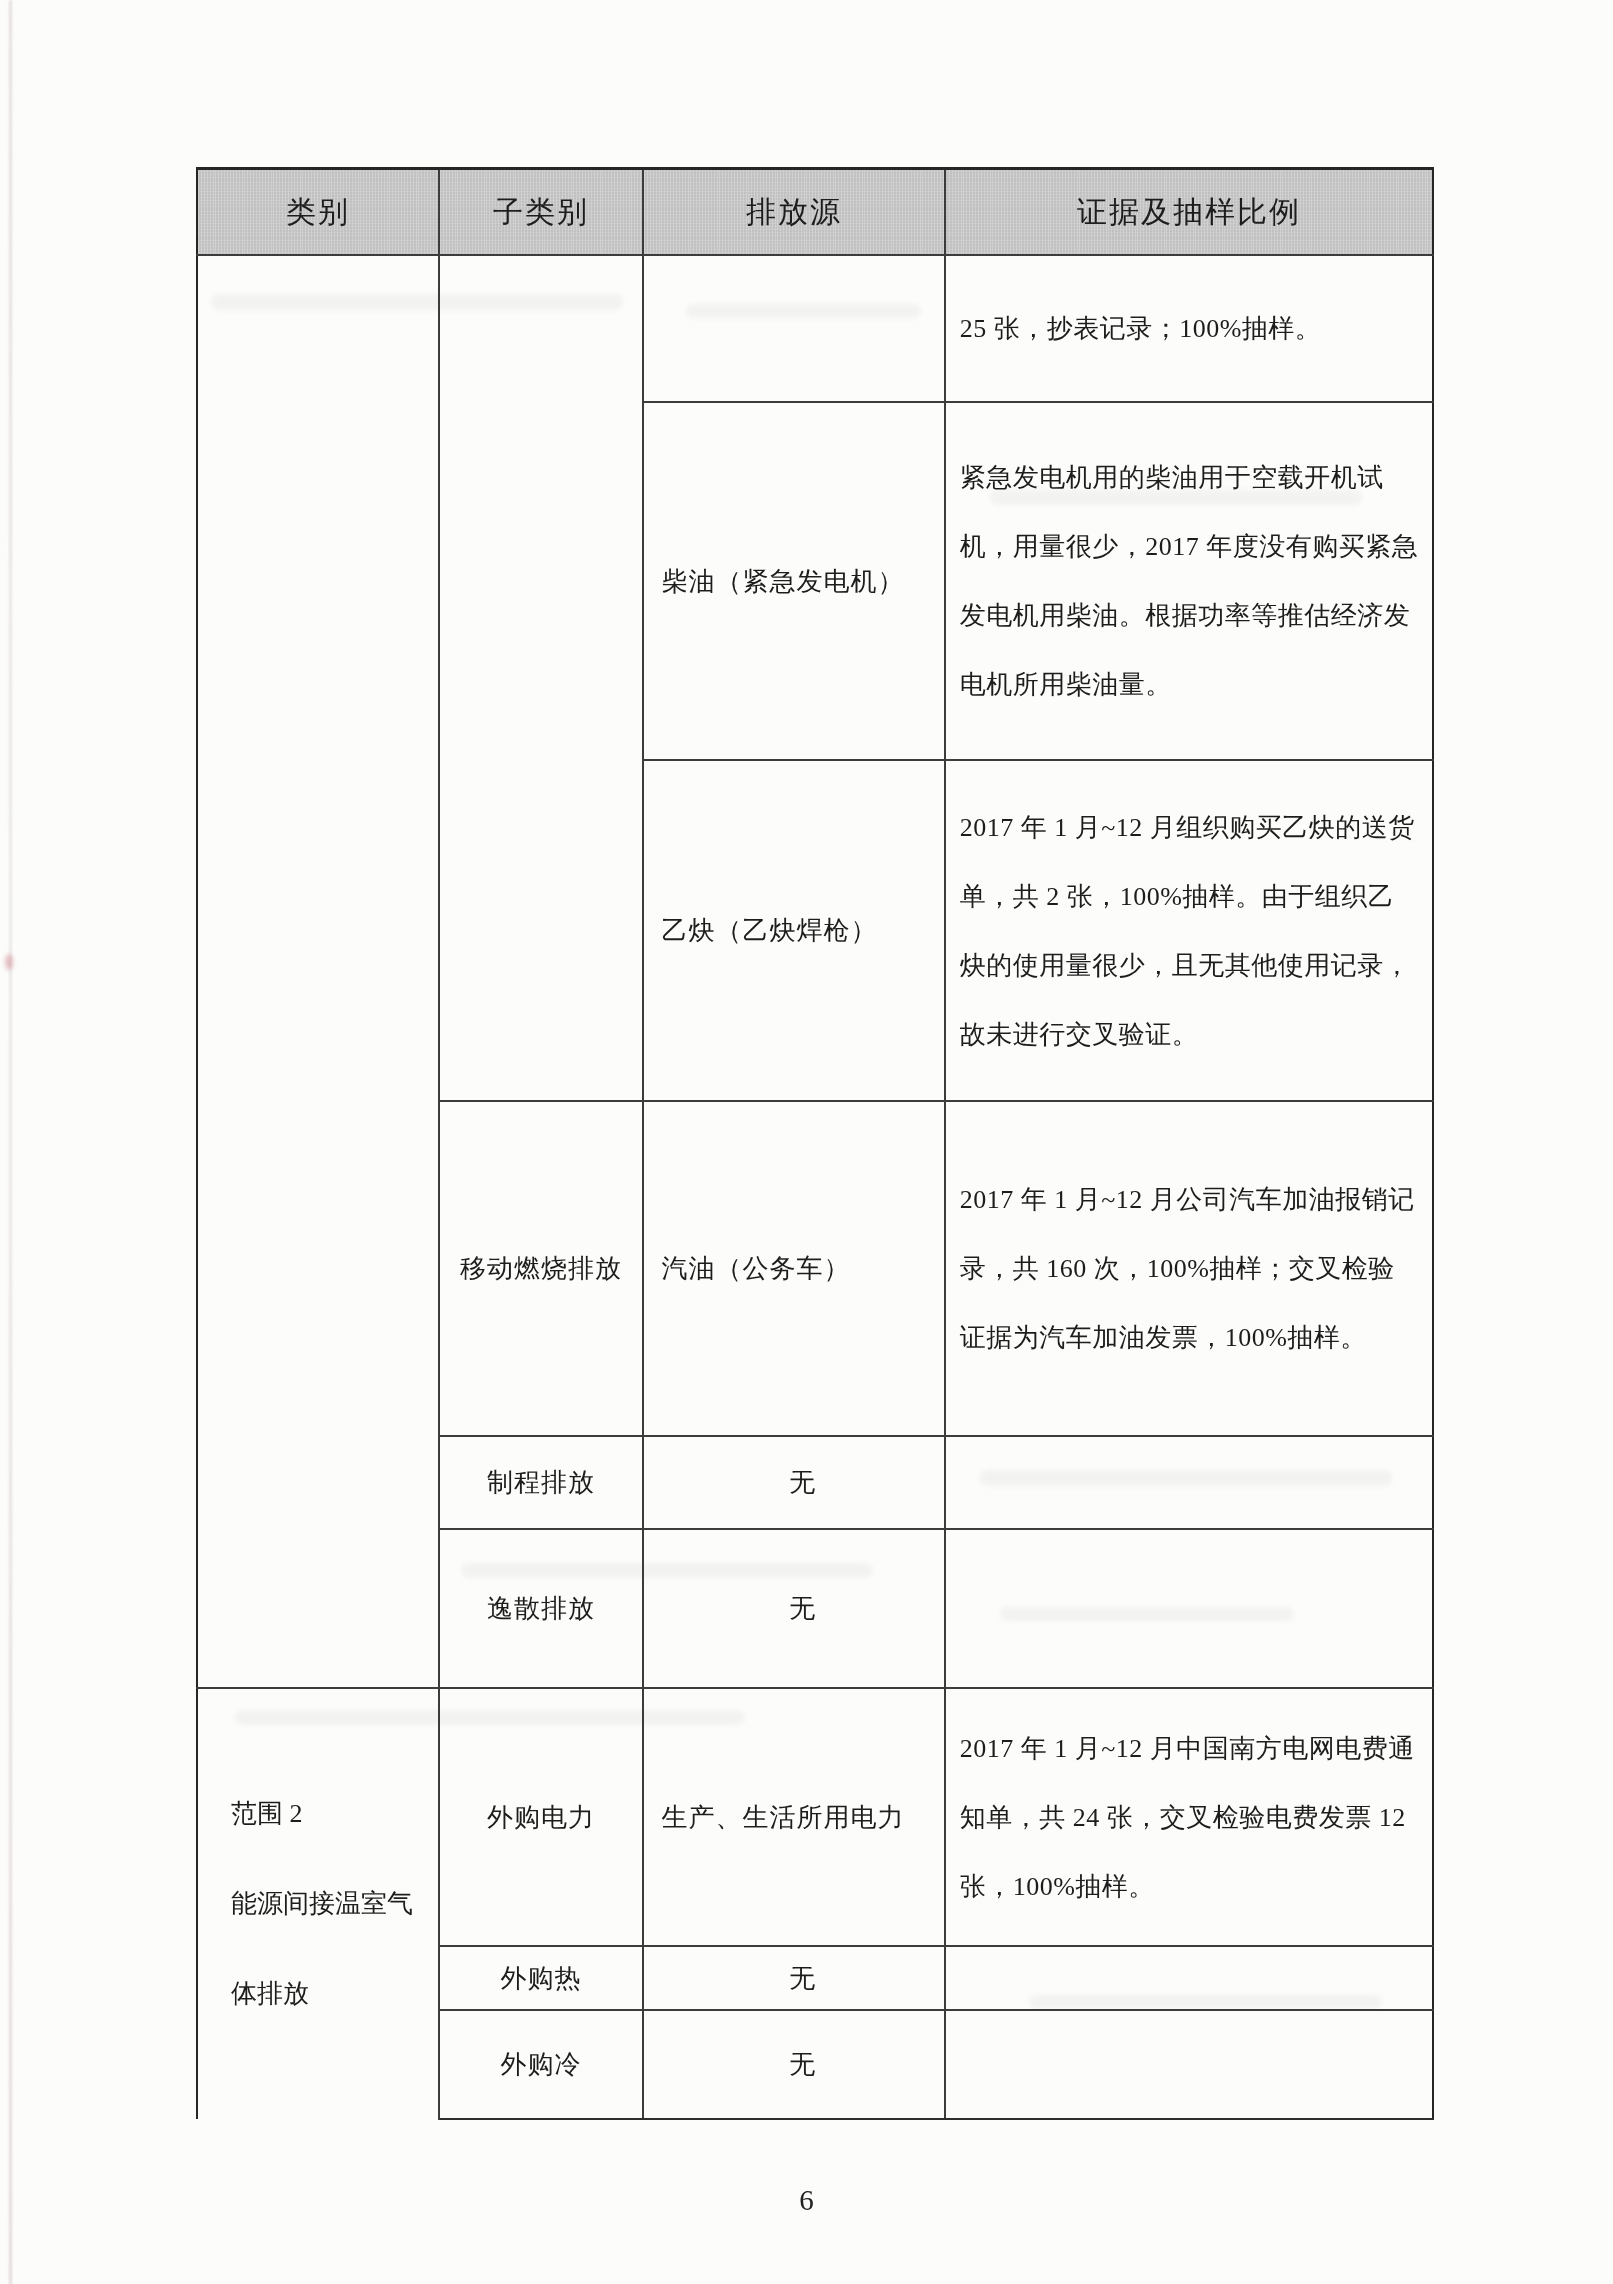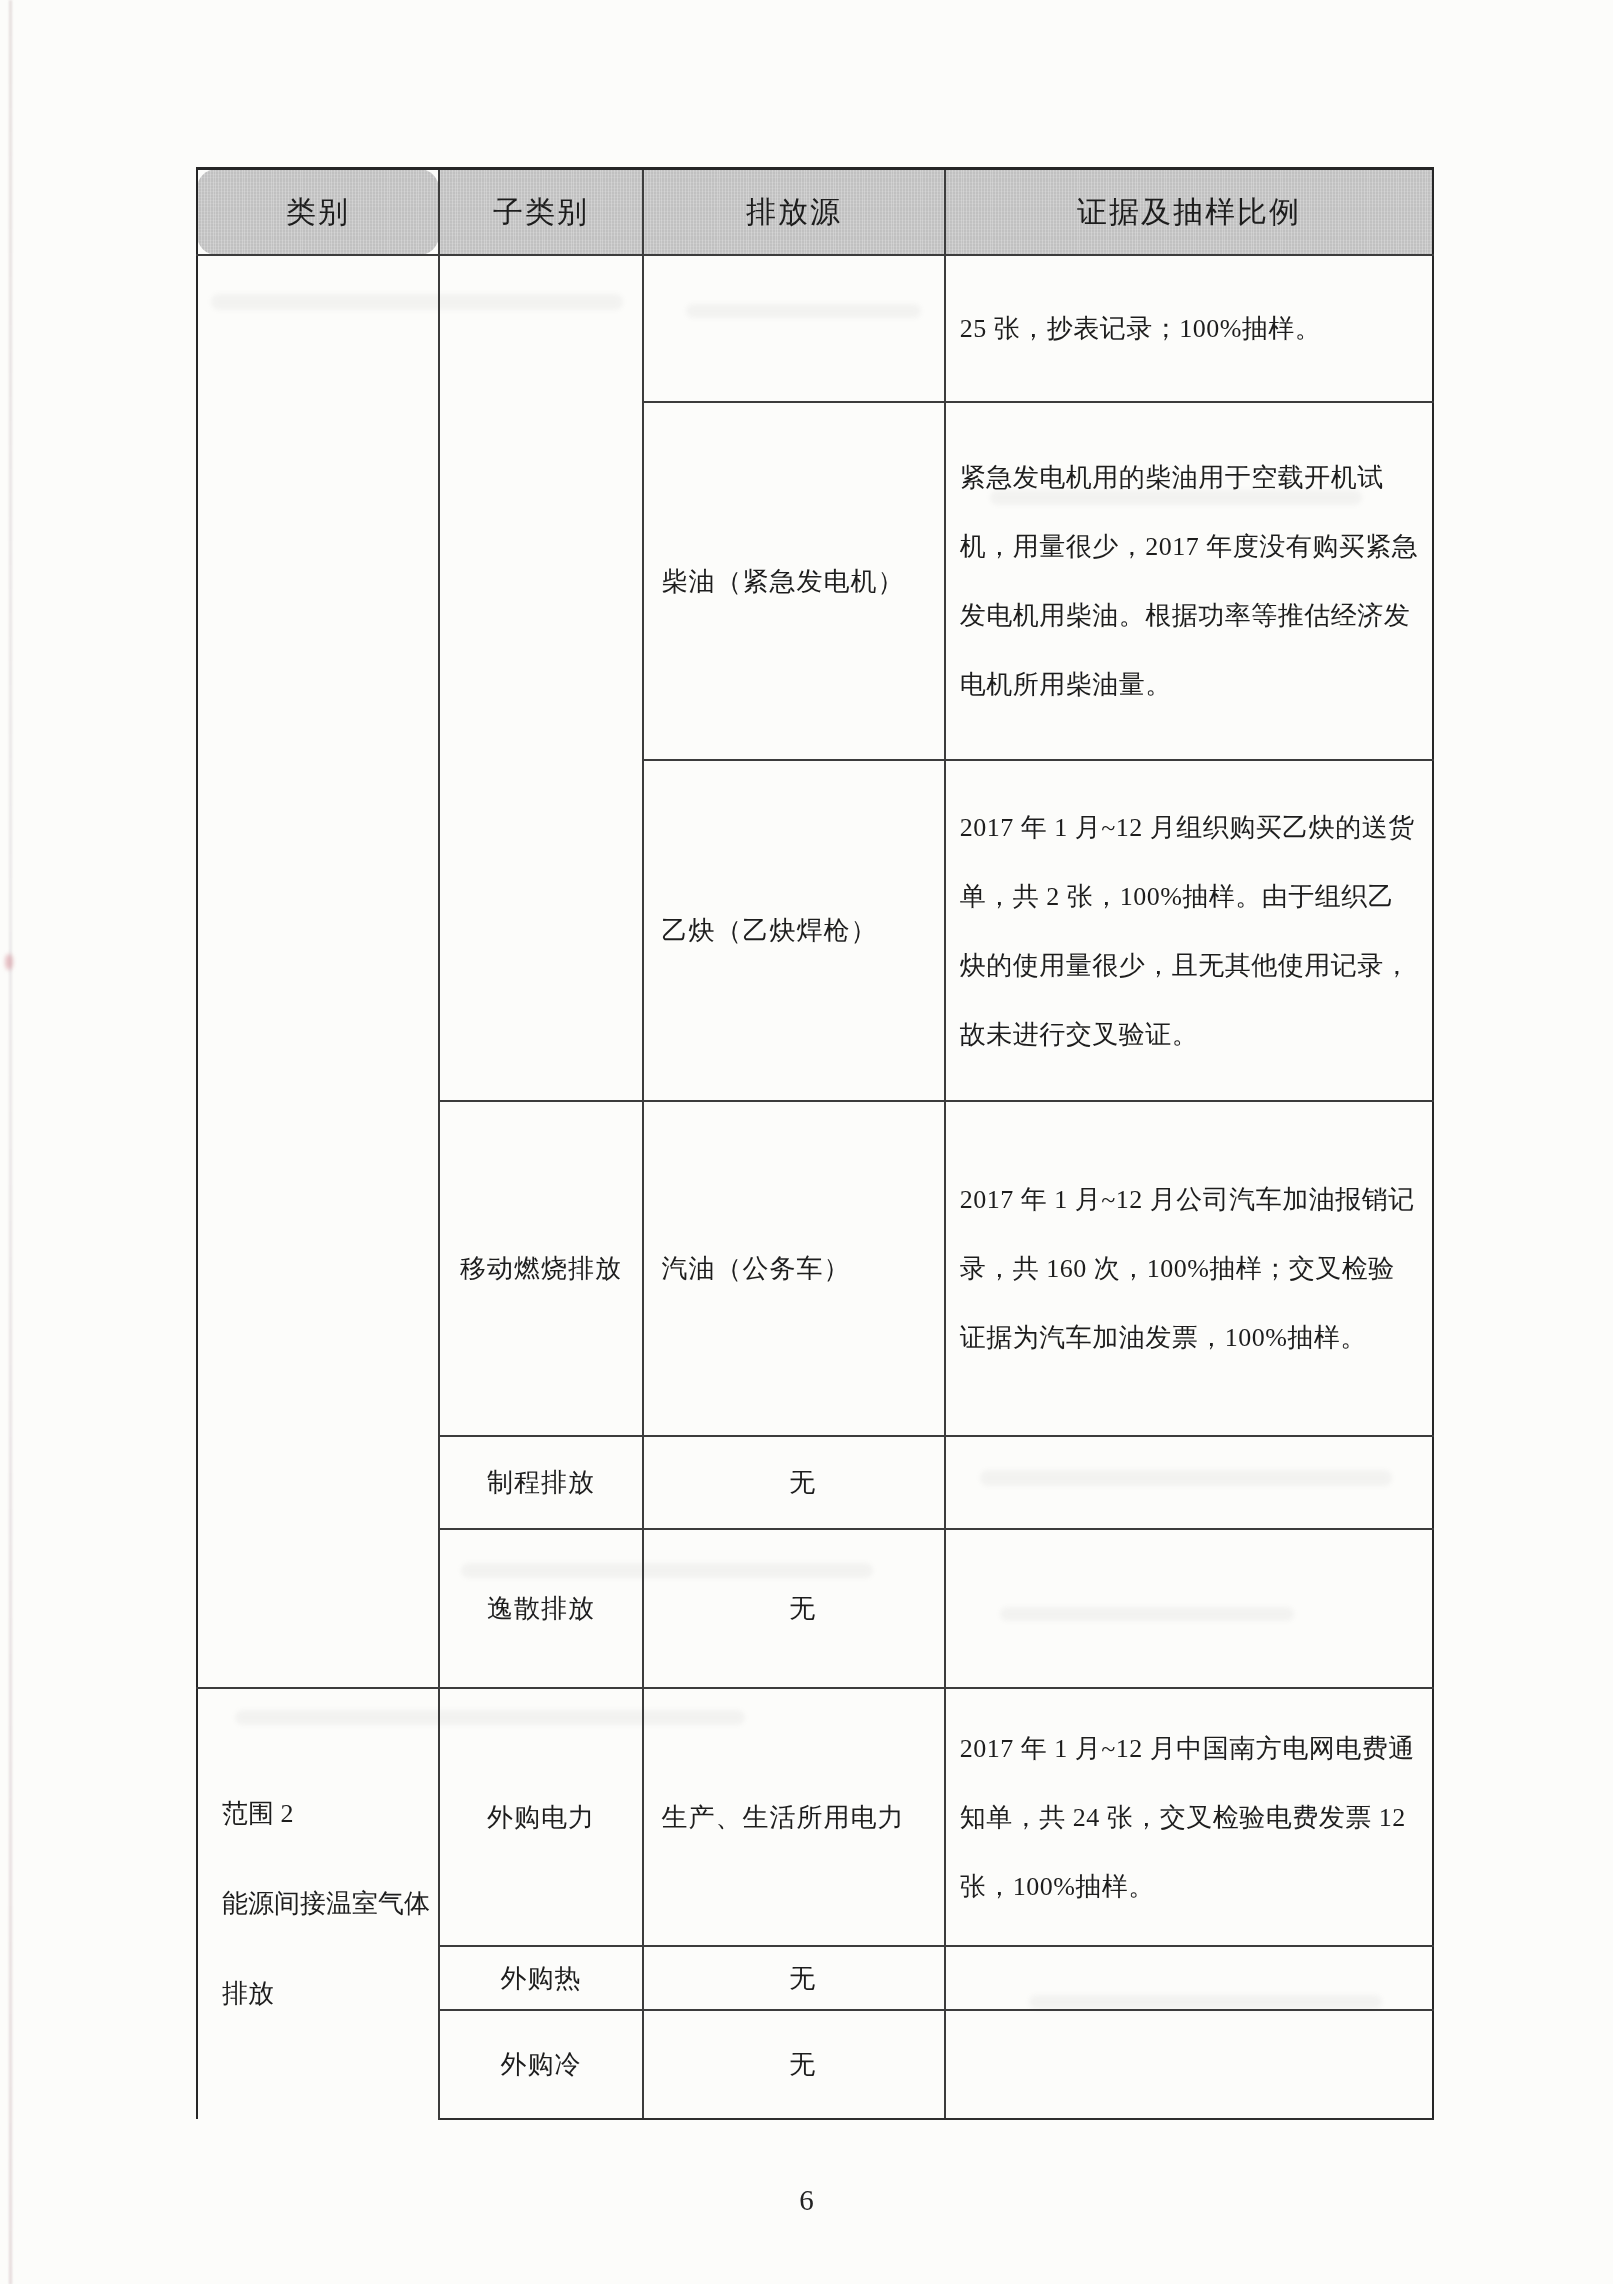--- a/index.html
+++ b/index.html
@@ -46,28 +46,28 @@
     font-size:30px;
     letter-spacing:2px;
     text-align:center;
     background-color:#c8c8c8;
     background-image:
       repeating-linear-gradient(90deg, rgba(255,255,255,.22) 0 1px, rgba(0,0,0,0) 1px 2.9px),
       repeating-linear-gradient(0deg, rgba(110,110,110,.16) 0 1px, rgba(0,0,0,0) 1px 2.9px);
     border-top:3.9px solid #262626;
   }
   
-  .vt .bl{border-left:2.9px solid #262626;border-radius:20px;}
+  .vt .bl{border-left:2.9px solid #262626;}
   .vt .br{border-right:2.9px solid #262626;}
   .vt .bb{border-bottom:2.9px solid #2e2e2e;}
   .vt .open-bottom{border-bottom:none;}
 
   .vt td{font-size:26px;}
   td.cat{
-    text-align:left;padding-left:24px;line-height:90px;
+    text-align:left;padding-left:33px;line-height:90px;
   }
   td.sub{text-align:center;letter-spacing:1px;}
   td.src{ text-align:left;padding-left:17.6px;letter-spacing:1px;}
   td.src-none{text-align:center;}
   td.ev{
     text-align:left;padding:7.8px 13.7px;line-height:69px;letter-spacing:0.5px;
   }
   
   tr.rh-hd{height:86px}
   tr.rh-a{height:147px}

